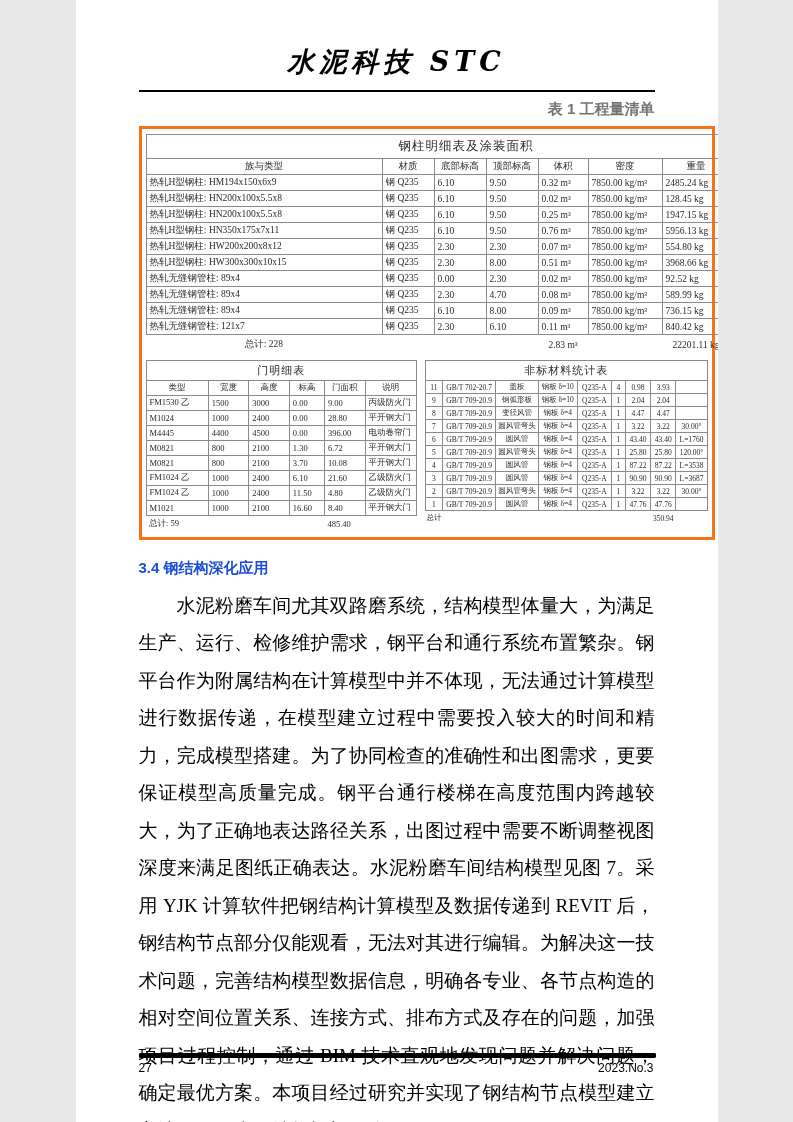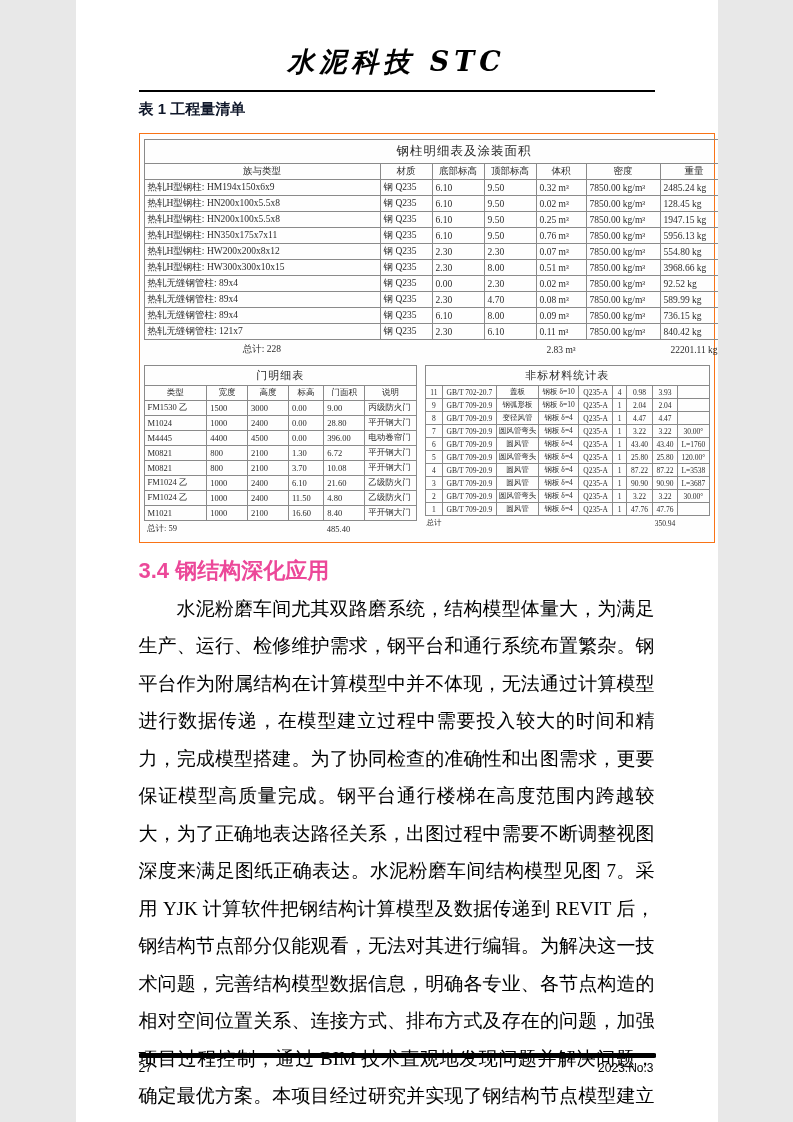--- a/index.html
+++ b/index.html
@@ -25,32 +25,32 @@
     font-size: 27px;
     letter-spacing: 5px;
     color: #000;
   }
   .header-rule {
     margin-top: 10px;
     border-top: 2px solid #000;
   }
   .table-caption {
     margin-top: 8px;
-    text-align: left;
+    text-align: right;
     font-family: "Liberation Sans", sans-serif;
     font-weight: bold;
     font-size: 15px;
-    color: #0f172a;
+    color: #737373;
   }
 
   
   .figure-box {
     width: 576px;
-    margin: 14px auto 0;
-    border: 1px solid #f97316;
+    margin: 7px auto 0;
+    border: 3px solid #f97316;
     padding: 5px 4px 6px;
     background: #fefefe;
   }
   .figure-box table {
     border-collapse: collapse;
     width: 100%;
     table-layout: fixed;
     color: #2a2a2a;
   }
   .figure-box th, .figure-box td {
@@ -87,23 +87,23 @@
     margin-top: 9px;
     font-size: 19px;
     line-height: 37.5px;
     text-align: justify;
     color: #000;
   }
   .body-text p { text-indent: 2em; }
   .section-heading {
     font-family: "Liberation Sans", sans-serif;
     font-weight: bold;
-    font-size: 22px;
+    font-size: 15px;
     line-height: 37.5px;
-    color: #ec4899;
+    color: #1d4ed8;
   }
 
   
   .footer {
     position: absolute;
     left: 63px; right: 62px;
     top: 1053px;
   }
   .footer-bar { height: 5px; background: #000; border-radius: 2px / 1px; }
   .footer-row {

